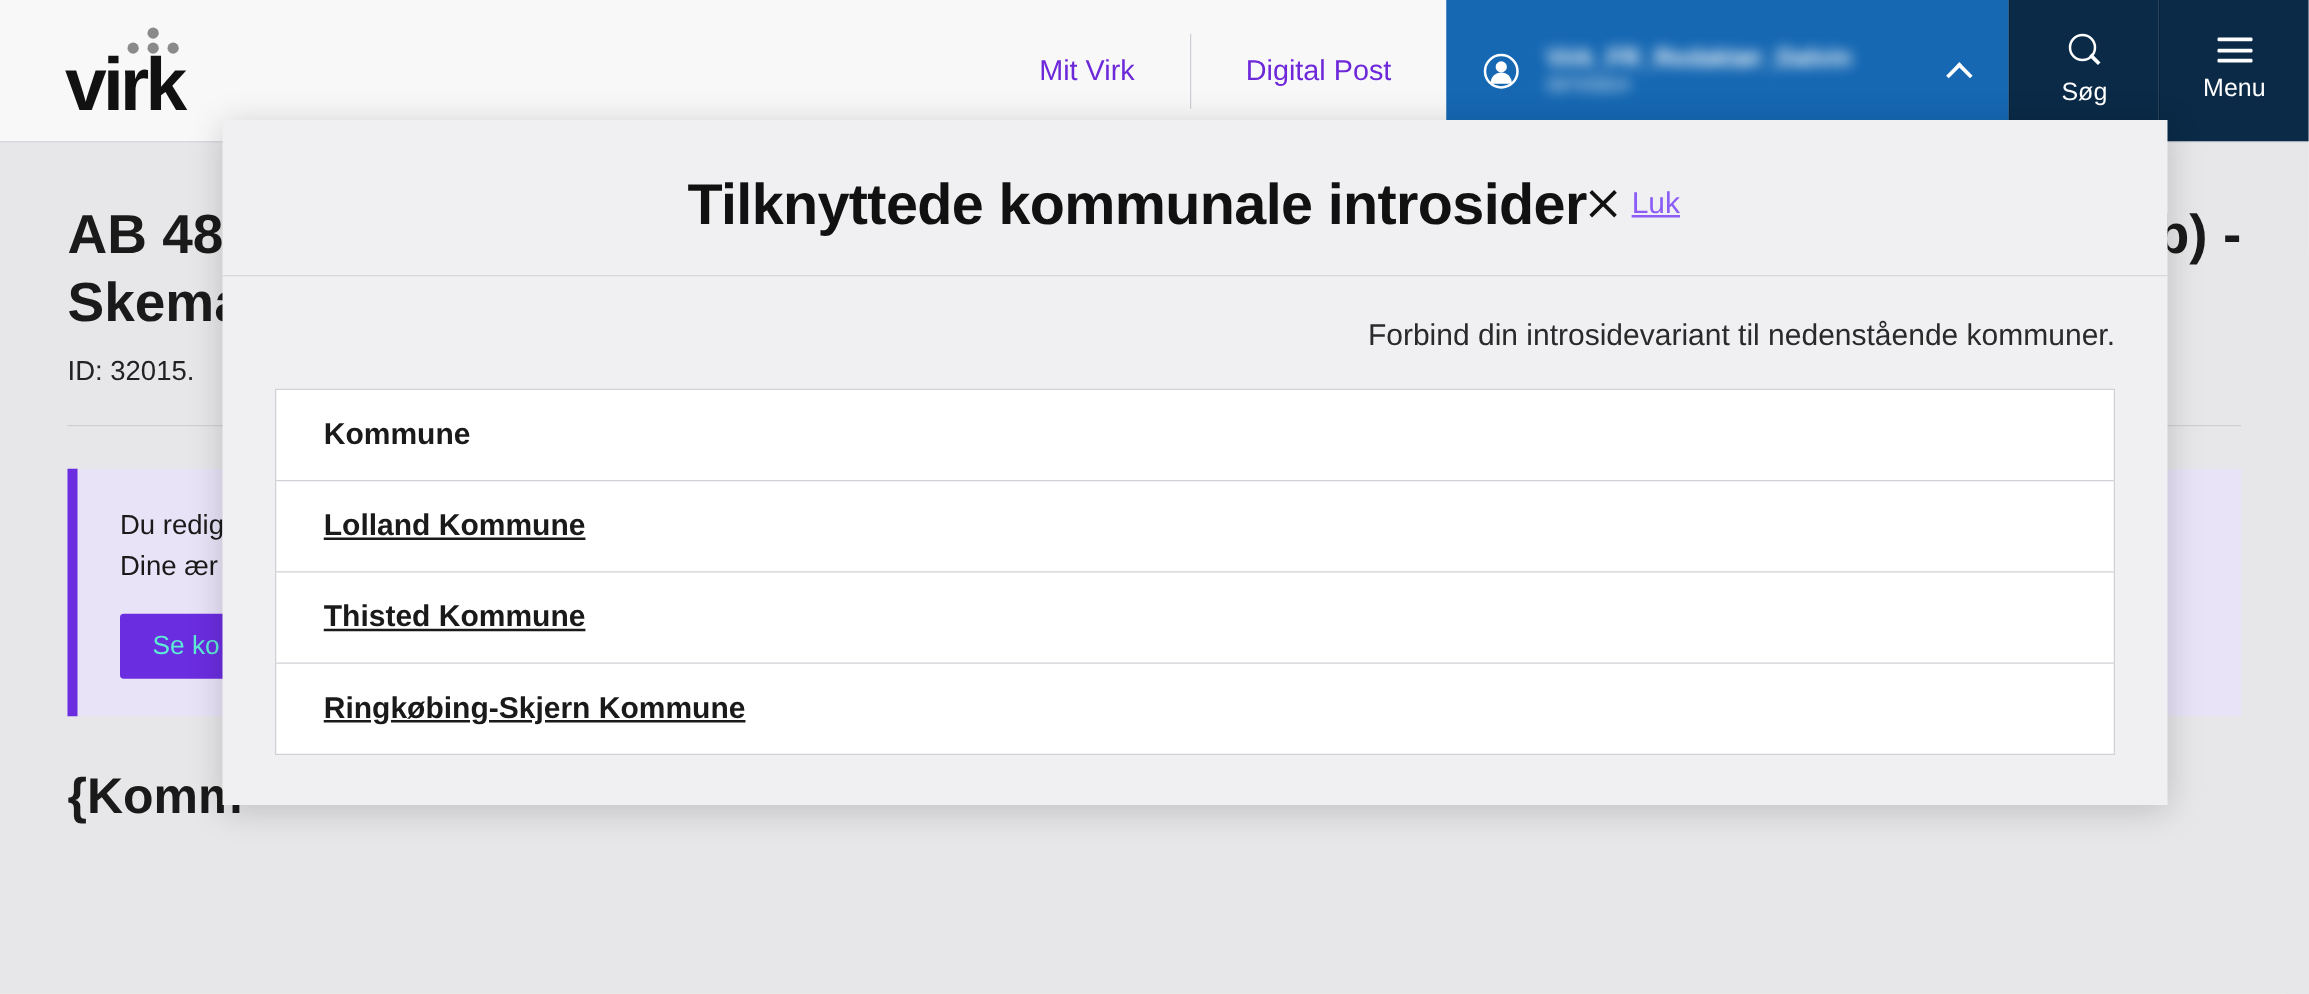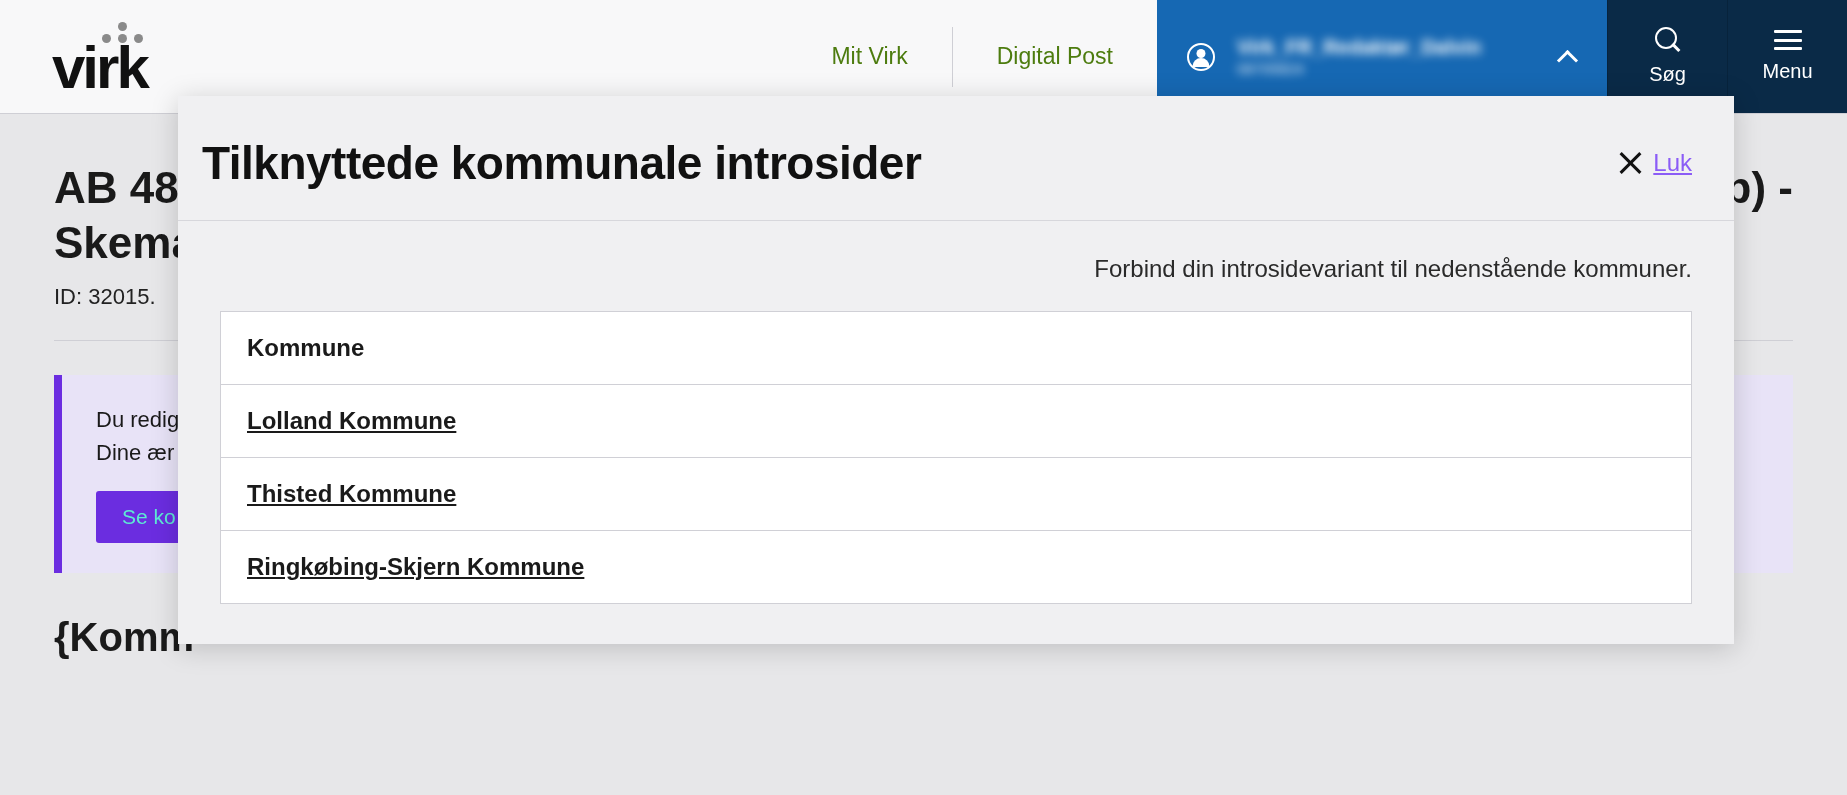--- a/index.html
+++ b/index.html
@@ -59,21 +59,21 @@
     font-size:60px;font-weight:800;letter-spacing:-3px;color:#111;
     line-height:0.8;
   }
   .header-spacer{flex:1;}
   .nav-links{
     display:flex;align-items:center;
   }
   .nav-link{
     padding:0 44px;
     font-size:23px;
-    color:#4d7c0f;
+    color:#6d28d9;
     cursor:pointer;
     display:flex;align-items:center;height:58px;
   }
   .vsep{
     width:1px;height:60px;background:var(--divider);
   }
   .user-box{
     background:var(--blue);
     color:#fff;
     width:450px;
@@ -156,21 +156,21 @@
   
   .modal{
     position:absolute;
     left:178px; top:96px;
     width:1556px;
     background:var(--modal-bg);
     box-shadow:0 4px 26px rgba(0,0,0,.18);
     padding-bottom:40px;
   }
   .modal-head{
-    display:flex;align-items:center;justify-content:space-between;
+    display:flex;align-items:center;justify-content:center;
     padding:40px 42px 30px 24px;
     border-bottom:1px solid #d7d7dc;
   }
   .modal-title{
     font-size:46px;font-weight:800;margin:0;color:#111;letter-spacing:-0.5px;
   }
   .close{
     display:flex;align-items:center;gap:10px;cursor:pointer;
     font-size:24px;color:#8b5cf6;
   }
@@ -180,21 +180,21 @@
   }
   .close-x::before{transform:rotate(45deg);}
   .close-x::after{transform:rotate(-45deg);}
   .close-label{text-decoration:underline;}
   .modal-body{padding:34px 42px 0 42px;}
   .modal-desc{font-size:24px;color:#2a2a2a;margin:0 0 28px 0;text-align:right;}
   .k-table{
     background:#fff;border:1px solid var(--row-border);
   }
   .k-head,.k-row{
-    padding:22px 26px;border-bottom:1px solid var(--row-border);
+    padding:22px 38px;border-bottom:1px solid var(--row-border);
     font-size:24px;
   }
   .k-head{font-weight:700;}
   .k-row{font-weight:700;cursor:default;text-decoration:underline;}
   .k-row:last-child{border-bottom:none;}
 </style>
 </head>
 <body>
 
 <div class="header">

